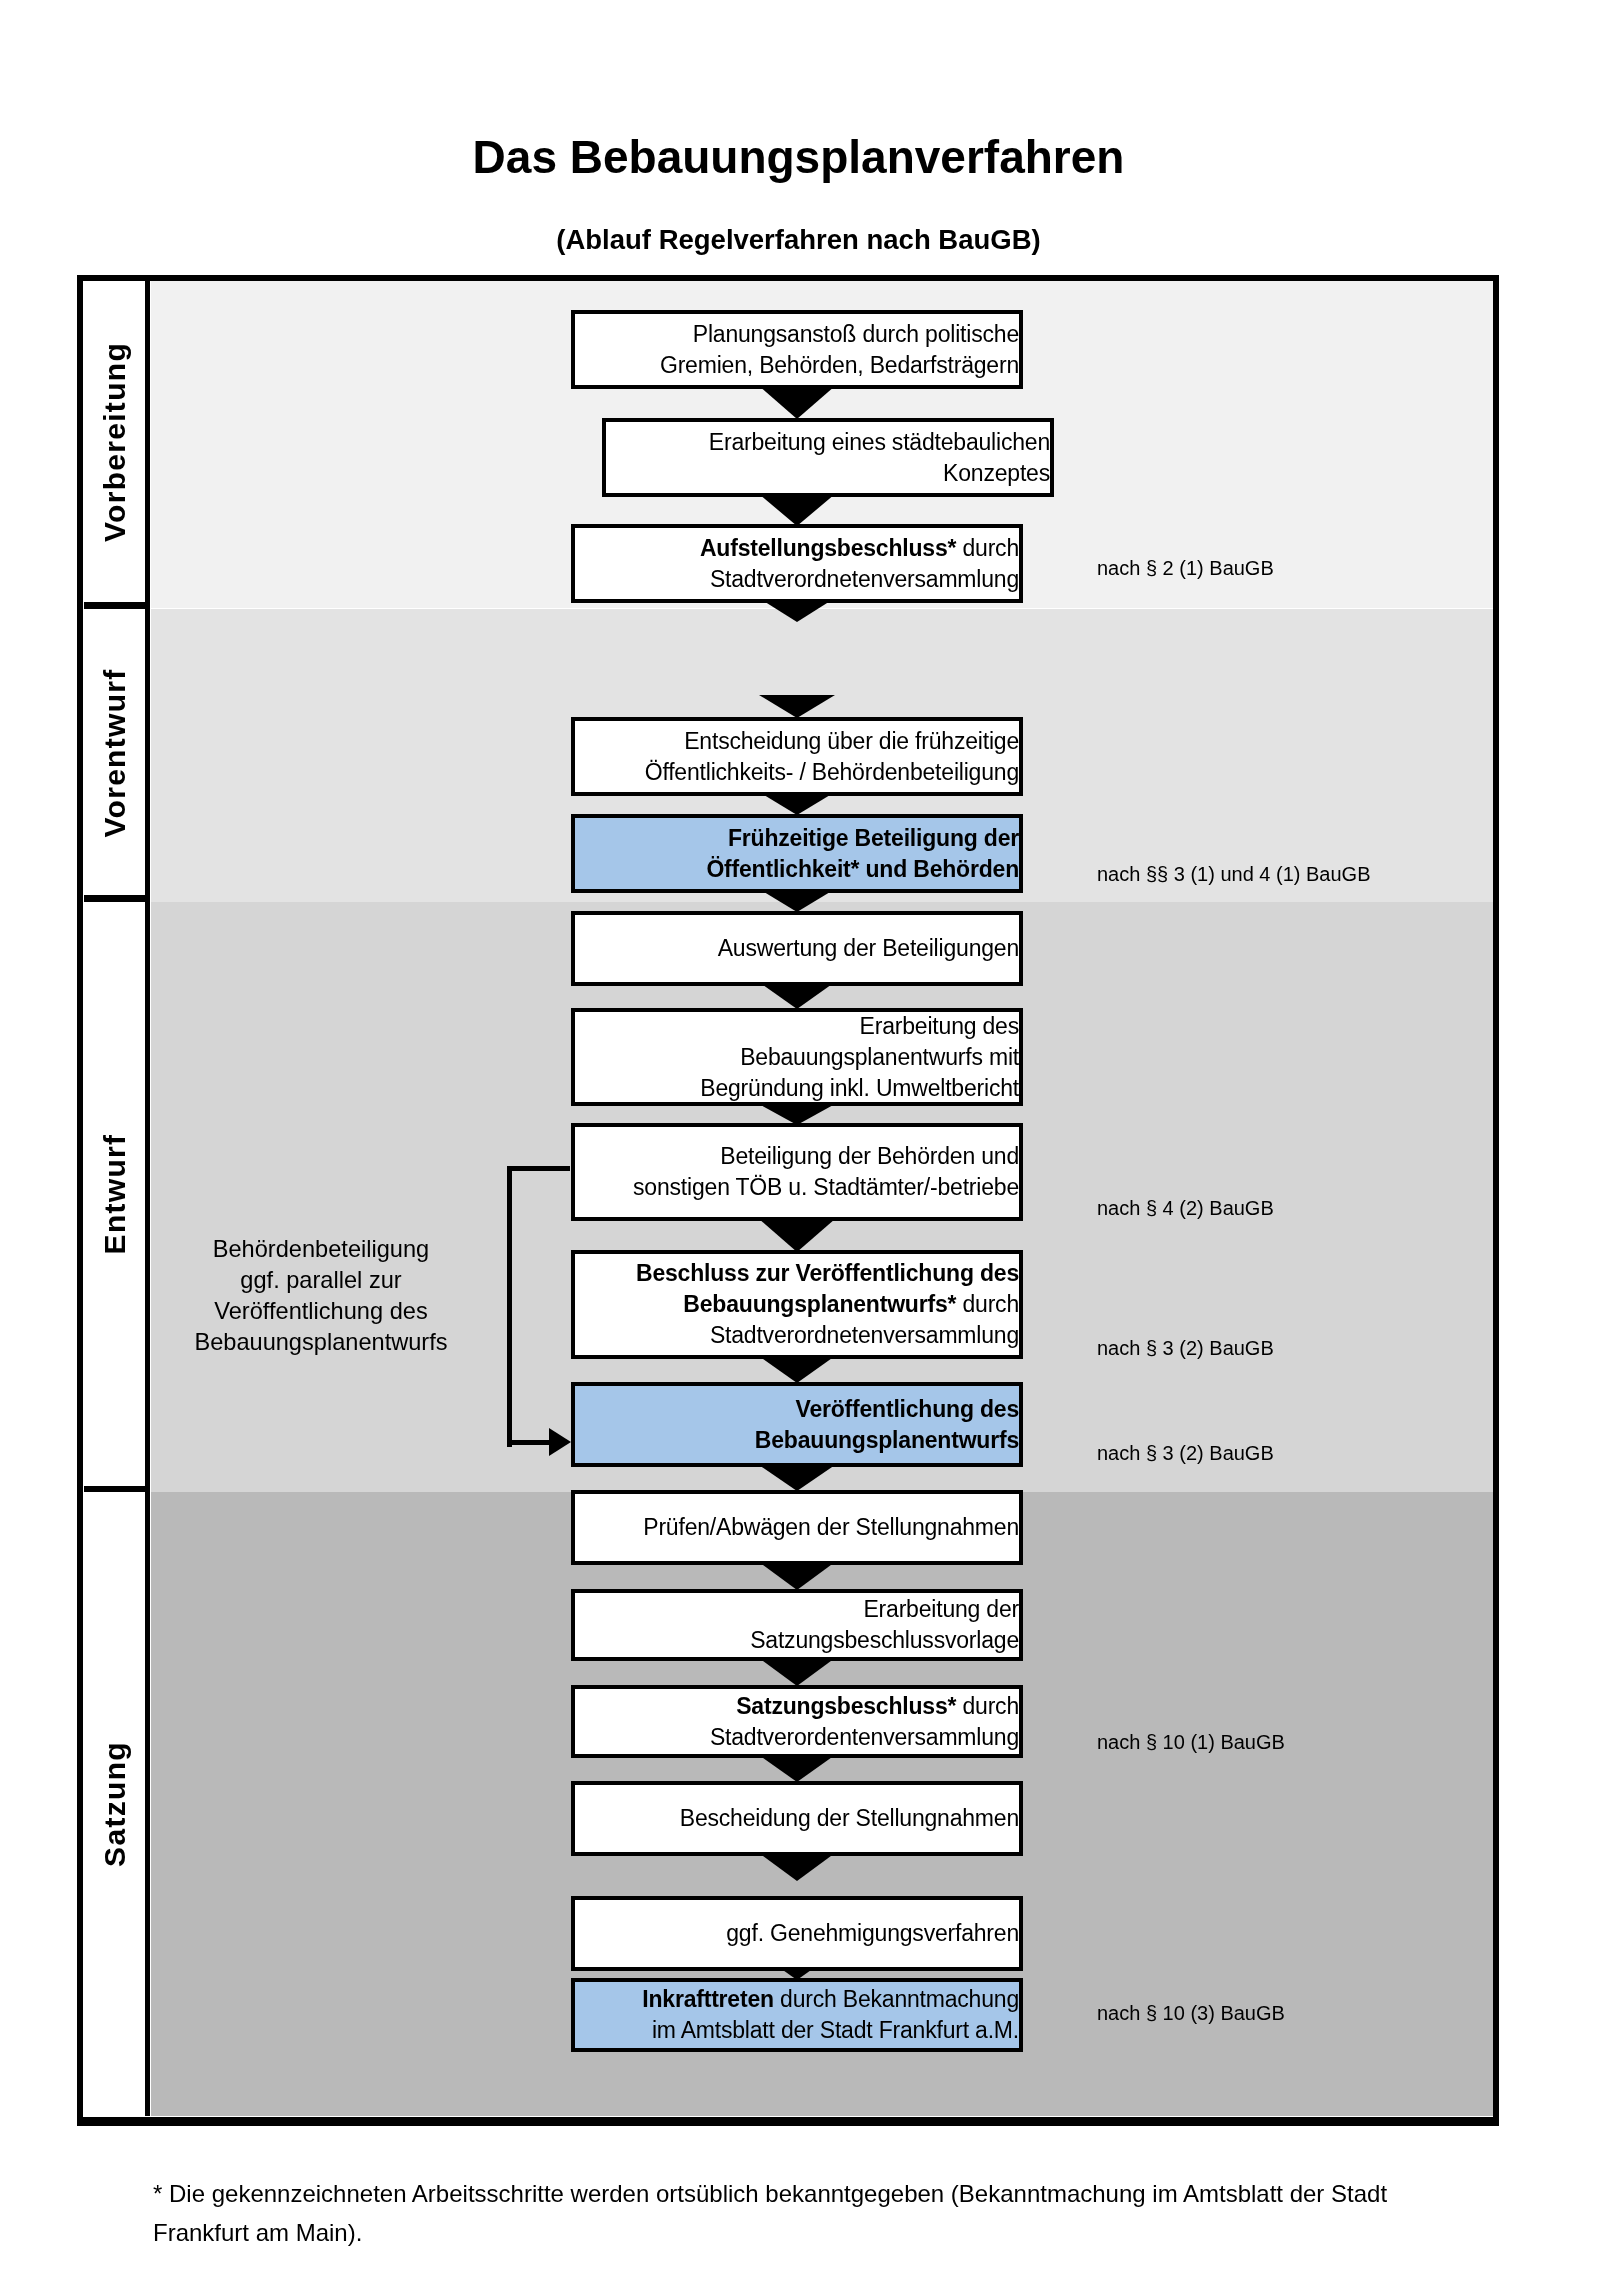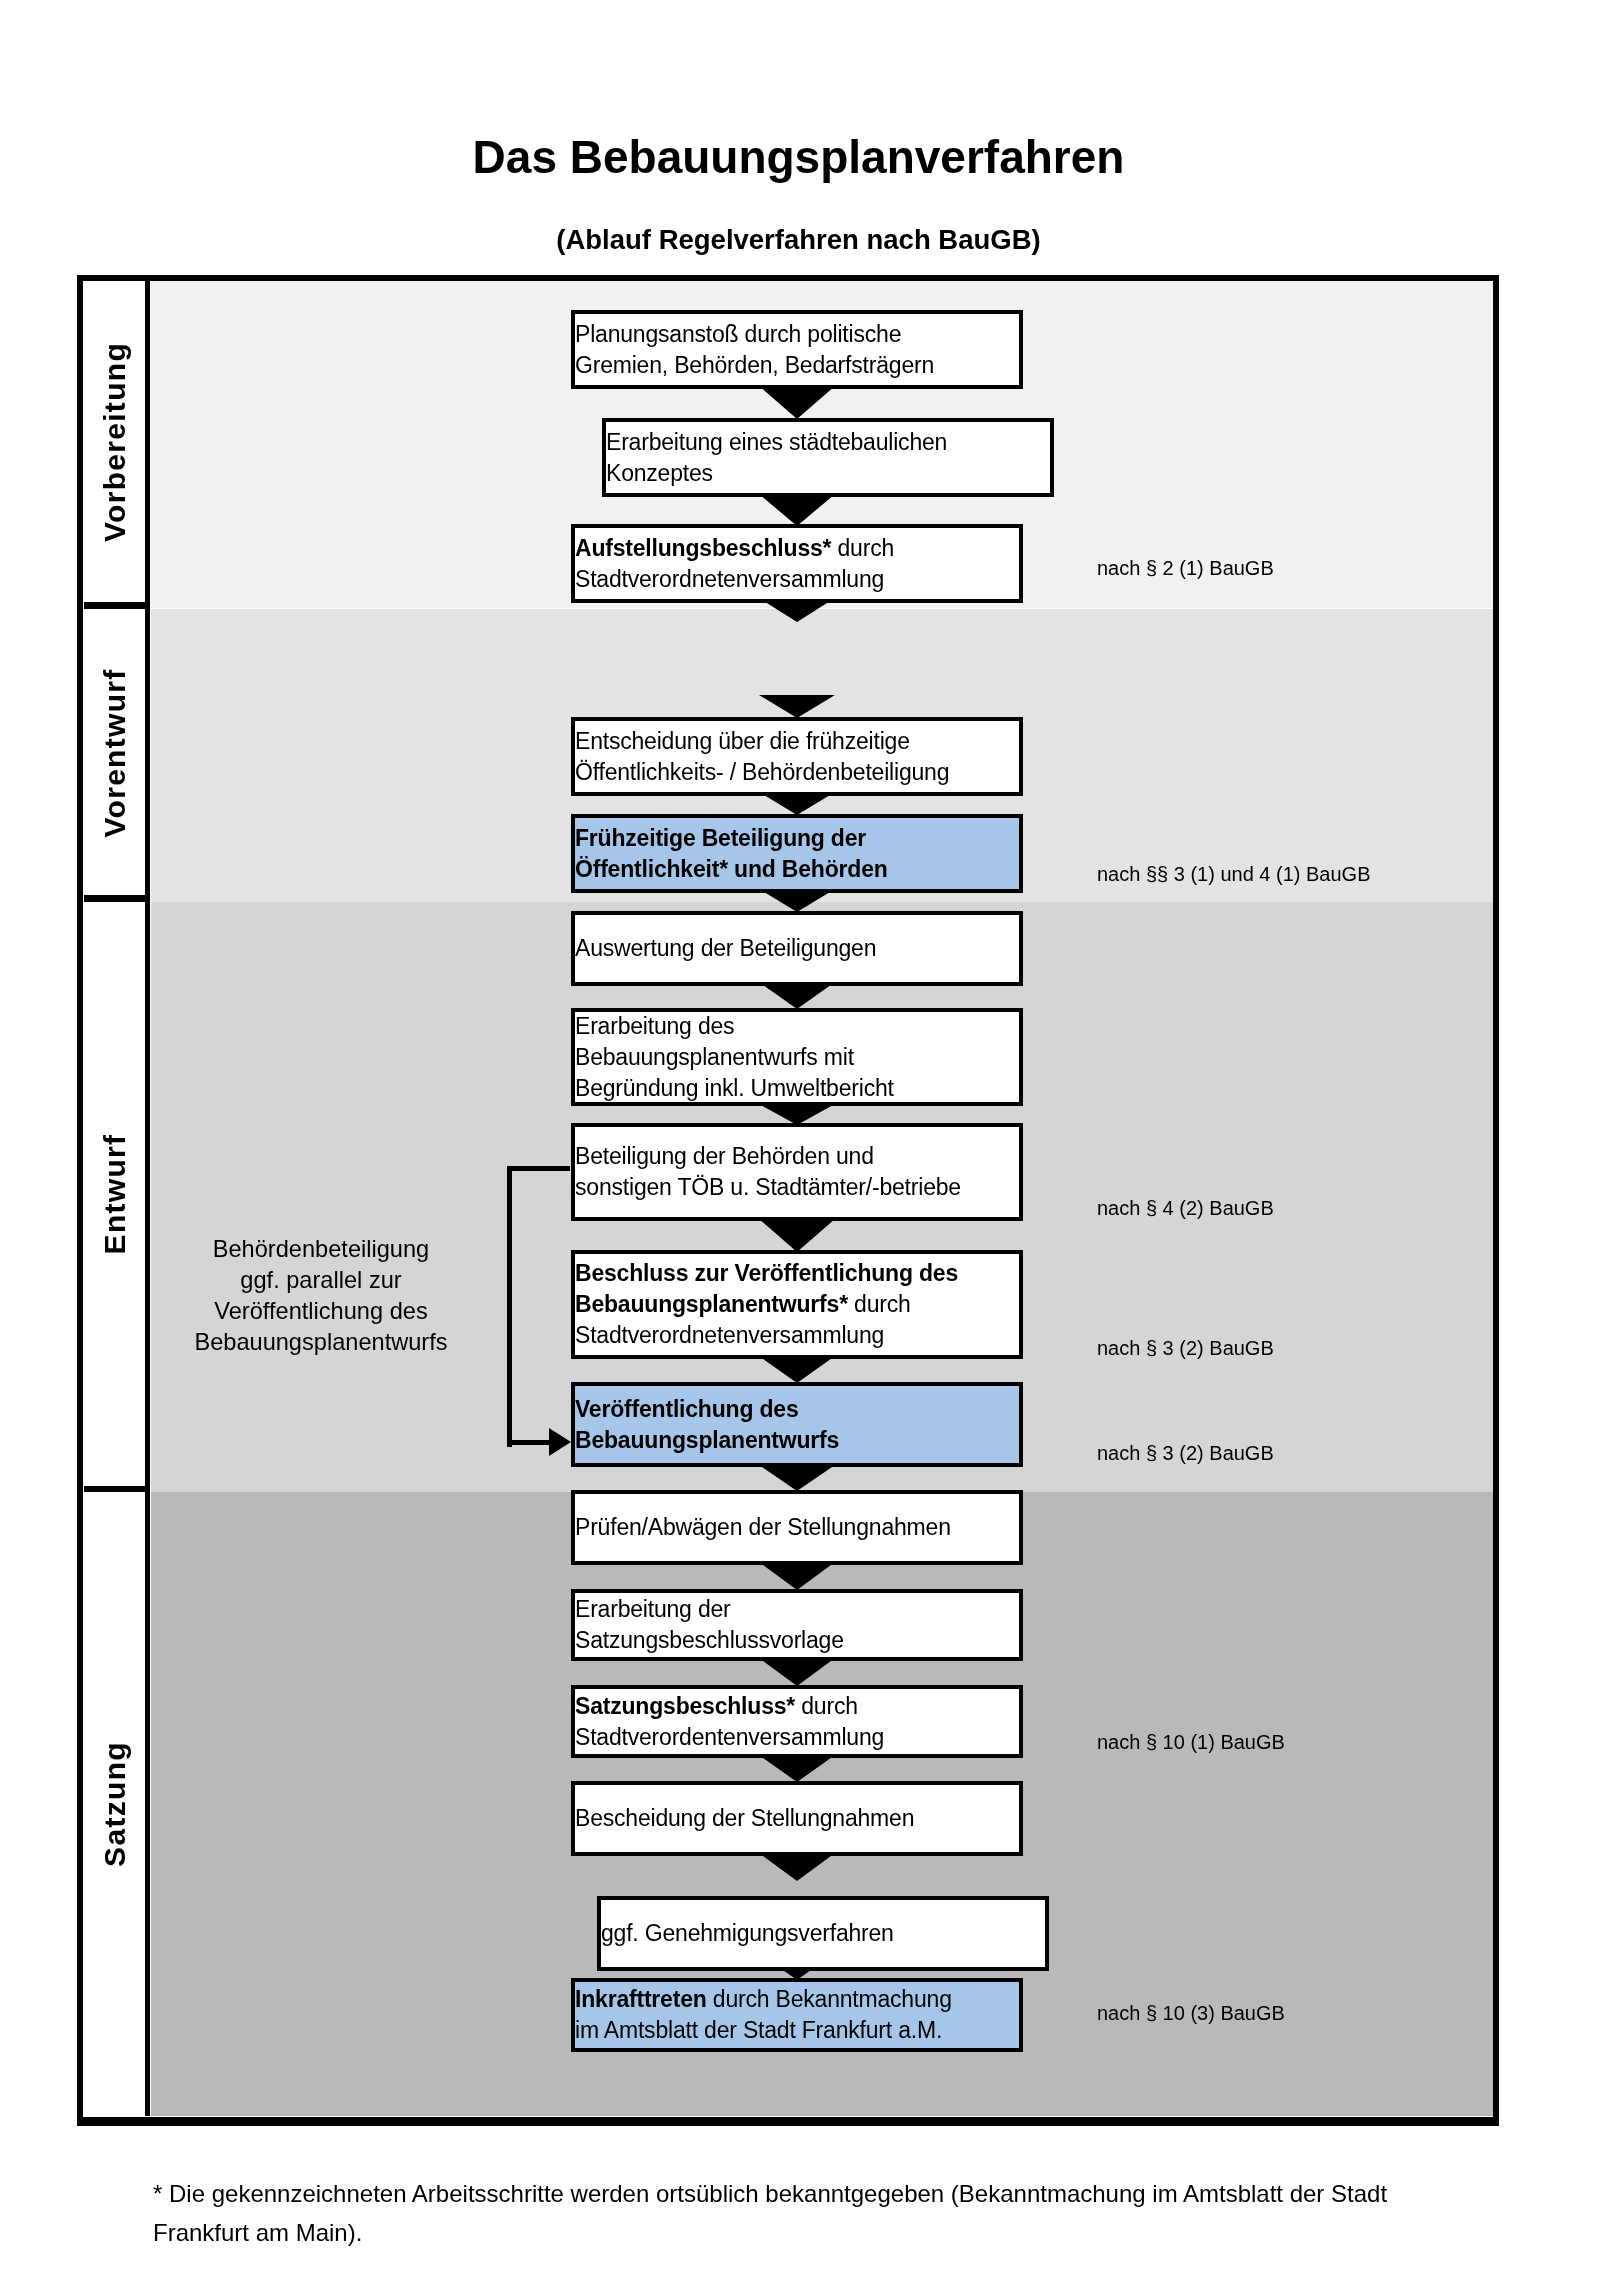--- a/index.html
+++ b/index.html
@@ -22,21 +22,21 @@
 
   
   .labelcell{left:84px;width:62px;display:flex;align-items:center;justify-content:center;background:#fff;}
   .labelcell span{transform:rotate(-90deg);white-space:nowrap;font-size:30px;font-weight:bold;letter-spacing:1.3px;}
 
   
   .sect{left:151px;width:1342px;}
 
   
   .box{left:571px;width:452px;box-sizing:border-box;border:4.6px solid #000;background:#fff;
-       display:flex;flex-direction:column;align-items:flex-start;justify-content:center;
+       display:flex;flex-direction:column;align-items:flex-end;justify-content:center;
        text-align:center;font-size:23px;line-height:31px;letter-spacing:-0.2px;}
   .box .bold{font-weight:bold;}
   .box.blue .line{font-weight:bold;}
   .line{white-space:nowrap;}
 
   
   .arrow{left:759px;width:0;height:0;border-left:38px solid transparent;border-right:38px solid transparent;border-top:29px solid #000;}
 
   
   .legal{left:1097px;font-size:20px;line-height:29px;white-space:nowrap;}
@@ -149,21 +149,21 @@
     <div class="line"><span>Erarbeitung der</span></div>
     <div class="line"><span>Satzungsbeschlussvorlage</span></div>
   </div>
   <div class="abs box" style="top:1685px;height:73px;">
     <div class="line"><span class="bold">Satzungsbeschluss*</span><span> durch</span></div>
     <div class="line"><span>Stadtverordentenversammlung</span></div>
   </div>
   <div class="abs box" style="top:1781px;height:75px;">
     <div class="line"><span>Bescheidung der Stellungnahmen</span></div>
   </div>
-  <div class="abs box" style="top:1896px;height:75px;margin-left:26px;">
+  <div class="abs box" style="top:1896px;height:75px;">
     <div class="line"><span>ggf. Genehmigungsverfahren</span></div>
   </div>
   <div class="abs box blue" style="top:1978px;height:74px;background:#a5c6e9;">
     <div class="line"><span>Inkrafttreten</span><span style="font-weight:normal"> durch Bekanntmachung</span></div>
     <div class="line" style="font-weight:normal"><span>im Amtsblatt der Stadt Frankfurt a.M.</span></div>
   </div>
 
   <div class="abs legal" style="top:554px;">nach § 2 (1) BauGB</div>
   <div class="abs legal" style="top:860px;">nach §§ 3 (1) und 4 (1) BauGB</div>
   <div class="abs legal" style="top:1194px;">nach § 4 (2) BauGB</div>

